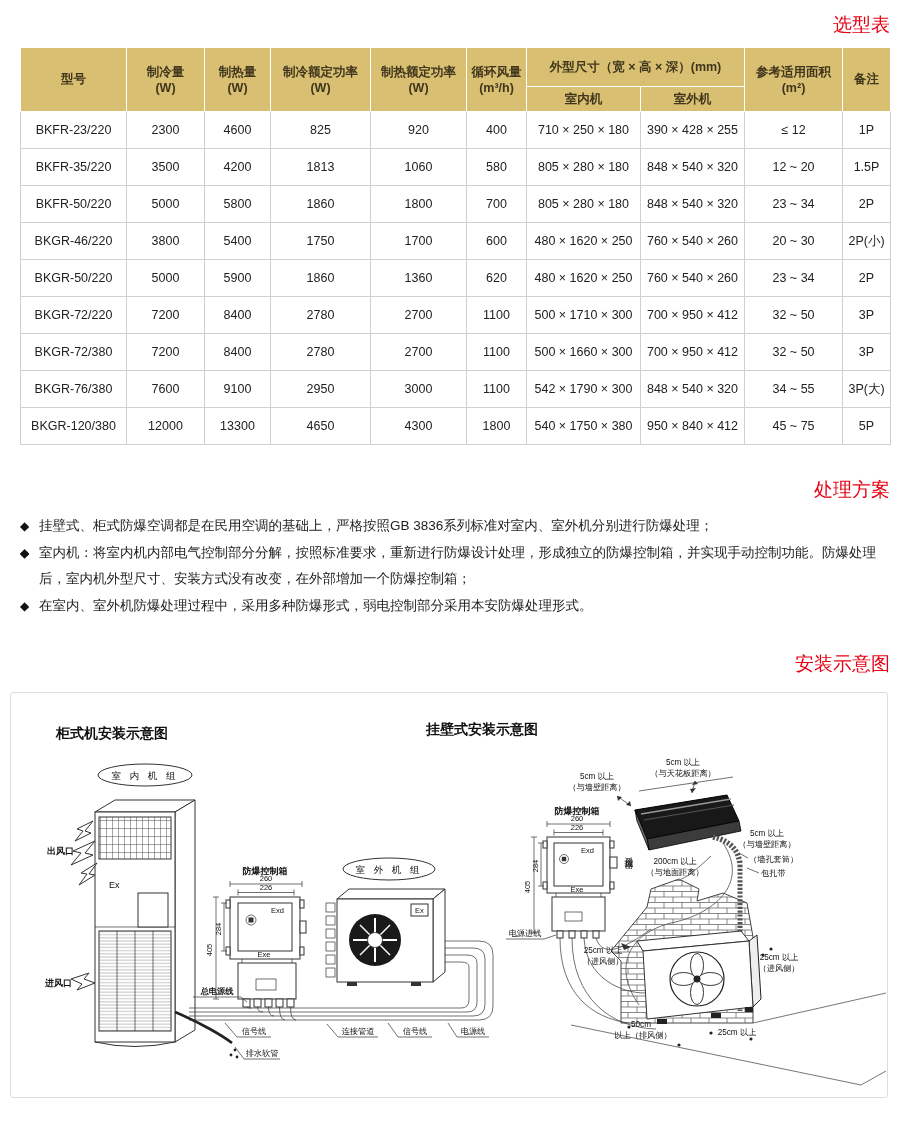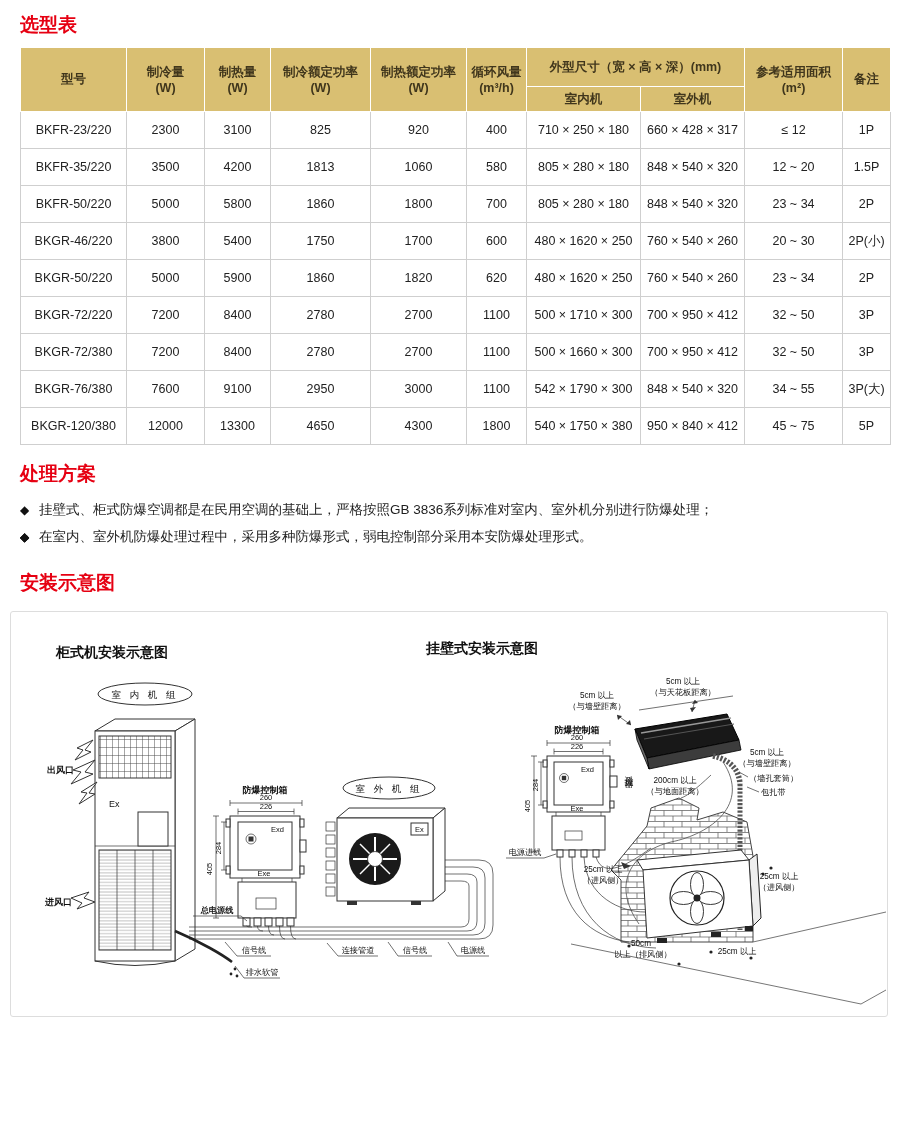--- a/index.html
+++ b/index.html
@@ -1,21 +1,21 @@
 <!DOCTYPE html>
 <html><head>
 <meta charset="utf-8">
 <style>
   html,body{margin:0;padding:0;background:#fff;}
   body{width:900px;font-family:"Liberation Sans","DejaVu Sans",sans-serif;color:#222;}
   .page{padding:8px 10px 10px 10px;box-sizing:border-box;width:900px;}
-  .sec{color:#e60012;font-size:19px;font-weight:bold;margin:0 0 0 10px;line-height:26px;}
+  .sec{color:#e60012;font-size:19px;font-weight:normal;margin:0 0 0 10px;line-height:26px;text-align:right;}
   .sec.s1{margin-top:4px;}
-  .sec.s2{margin-top:16px;}
-  .sec.s3{margin-top:20px;}
+  .sec.s2{margin-top:32px;}
+  .sec.s3{margin-top:32px;}
   table.sel{border-collapse:collapse;table-layout:fixed;width:870px;margin:9px 0 0 10px;}
   table.sel th{background:#d9bf72;border:1px solid #fff;font-size:12.5px;font-weight:bold;color:#40361c;padding:1px 2px;text-align:center;}
   table.sel thead tr.r1 th{height:36px;}
   table.sel thead tr.r2 th{height:22px;}
   table.sel td{border:1px solid #cfcfcf;background:#fff;height:36px;text-align:center;font-size:12.5px;color:#222;padding:0 2px;white-space:nowrap;}
   ul.sol{list-style:none;margin:10px 0 0 10px;padding:0;width:872px;}
   ul.sol li{position:relative;padding-left:19px;font-size:13.5px;line-height:26.5px;color:#1d1d1d;}
   ul.sol .diamond{position:absolute;left:0;top:0;font-size:12px;color:#111;}
   .diagram-box{margin-top:15px;width:876px;height:404px;border:1px solid #ddd;border-radius:3px;background:#fff;overflow:hidden;}
   svg text{font-family:"Liberation Sans","DejaVu Sans",sans-serif;fill:#111;}
@@ -80,26 +80,26 @@
       </tr>
       <tr class="r2">
         <th>室内机</th>
         <th>室外机</th>
       </tr>
     </thead>
     <tbody id="selection-tbody">
         <tr>
           <td>BKFR-23/220</td>
           <td>2300</td>
-          <td>3100</td>
+          <td>4600</td>
           <td>825</td>
           <td>920</td>
           <td>400</td>
           <td>710 × 250 × 180</td>
-          <td>660 × 428 × 317</td>
+          <td>390 × 428 × 255</td>
           <td>≤ 12</td>
           <td>1P</td>
         </tr>
         <tr>
           <td>BKFR-35/220</td>
           <td>3500</td>
           <td>4200</td>
           <td>1813</td>
           <td>1060</td>
           <td>580</td>
@@ -130,21 +130,21 @@
           <td>480 × 1620 × 250</td>
           <td>760 × 540 × 260</td>
           <td>20 ~ 30</td>
           <td>2P(小)</td>
         </tr>
         <tr>
           <td>BKGR-50/220</td>
           <td>5000</td>
           <td>5900</td>
           <td>1860</td>
-          <td>1820</td>
+          <td>1360</td>
           <td>620</td>
           <td>480 × 1620 × 250</td>
           <td>760 × 540 × 260</td>
           <td>23 ~ 34</td>
           <td>2P</td>
         </tr>
         <tr>
           <td>BKGR-72/220</td>
           <td>7200</td>
           <td>8400</td>
@@ -192,21 +192,21 @@
           <td>45 ~ 75</td>
           <td>5P</td>
         </tr>
       </tbody>
   </table>
 
   <h2 class="sec s2">处理方案</h2>
   <ul class="sol" id="solution-list">
       <li><span class="diamond">◆</span><span>挂壁式、柜式防爆空调都是在民用空调的基础上，严格按照GB 3836系列标准对室内、室外机分别进行防爆处理；</span></li>
       <li><span class="diamond">◆</span></li>
-      <li><span class="diamond">◆</span></li>
+      <li><span class="diamond">◆</span><span>室内机：将室内机内部电气控制部分分解，按照标准要求，重新进行防爆设计处理，形成独立的防爆控制箱，并实现手动控制功能。防爆处理后，室内机外型尺寸、安装方式没有改变，在外部增加一个防爆控制箱；</span></li>
       <li><span class="diamond">◆</span><span>在室内、室外机防爆处理过程中，采用多种防爆形式，弱电控制部分采用本安防爆处理形式。</span></li>
     </ul>
 
   <h2 class="sec s3">安装示意图</h2>
 
   <div class="diagram-box">
     <svg width="876" height="404" viewBox="0 0 876 404">
       <defs>
         <pattern id="grid68" width="6" height="8" patternUnits="userSpaceOnUse">
           <path d="M5.7 0V8M0 7.7H6" stroke="#444" stroke-width="0.6" fill="none"></path>

